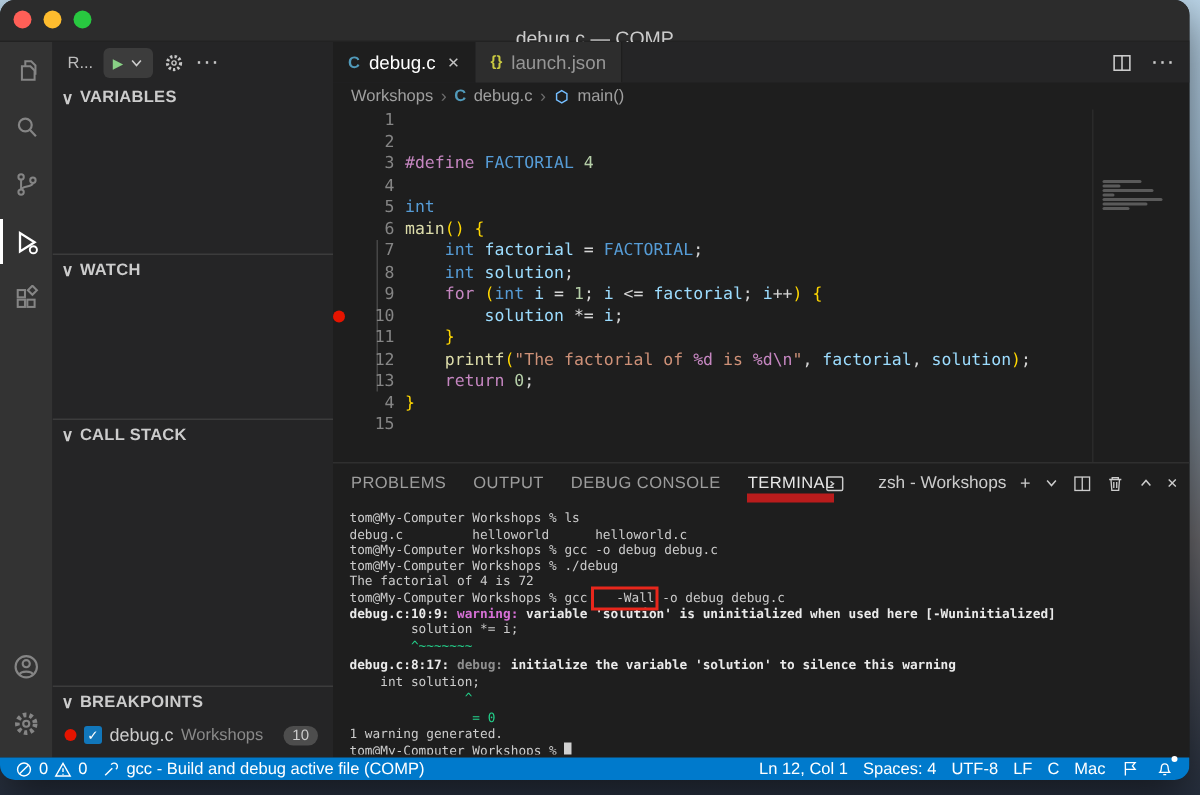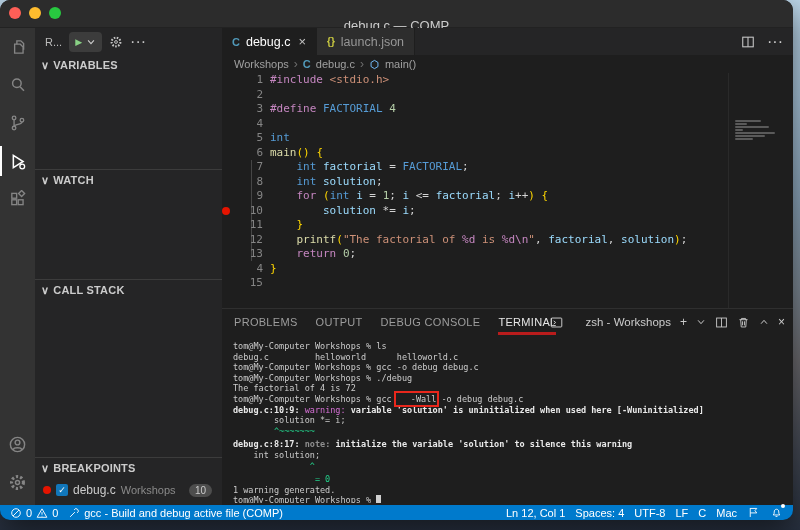--- a/index.html
+++ b/index.html
@@ -61,28 +61,28 @@
   .tk-pp{color:#c586c0} .tk-kw{color:#569cd6} .tk-fn{color:#dcdcaa} .tk-var{color:#9cdcfe}
   .tk-num{color:#b5cea8} .tk-str{color:#ce9178} .tk-fmt{color:#c586c0} .tk-br{color:#ffd700} .tk-pl{color:#d4d4d4}
   .minimap-border { position:absolute; left:506px; top:45px; bottom:0; width:1px; background:#2a2a2a; }
   .minimap { position:absolute; left:513px; top:47px; width:45px; height:40px; }
   .mm-line { height:2px; margin-bottom:1px; background:#5a5a5a; border-radius:1px; }
 
   
   .panel { position:absolute; left:222px; top:308px; width:571px; height:197px; background:#1e1e1e; border-top:1px solid #2f2f2f; }
   .ptabs { position:absolute; left:12px; top:0; height:26px; display:flex; gap:18px; }
   .ptab { height:26px; line-height:26px; font-size:11px; color:#9d9d9d; letter-spacing:.3px; }
-  .ptab.active { color:#e7e7e7; border-bottom:3px solid #b91c1c; }
+  .ptab.active { color:#e7e7e7; border-bottom:6px solid #b91c1c; }
   .pright { position:absolute; right:8px; top:0; height:26px; display:flex; align-items:center; gap:9px; color:#cccccc; }
   .term-sel { display:flex; align-items:center; gap:23px; font-size:11.5px; color:#cccccc; }
   .picon { color:#cccccc; font-size:12px; }
   .terminal { position:absolute; left:11px; top:32px; right:4px; bottom:2px; font-family:"DejaVu Sans Mono",monospace; font-size:8.5px; line-height:10.6px; color:#cccccc; overflow:hidden; }
   .tl { white-space:pre; }
   .tl.gap { margin-top:3px; }
-  .ts-p{color:#cccccc} .ts-b{color:#eaeaea;font-weight:bold} .ts-mag{color:#d670d6;font-weight:normal}
+  .ts-p{color:#cccccc} .ts-b{color:#eaeaea;font-weight:bold} .ts-mag{color:#d670d6;font-weight:bold}
   .ts-dim{color:#8f8f8f;font-weight:bold} .ts-grn{color:#23d18b}
   .ts-box{ outline:2px solid #e8271c; outline-offset:1px;padding-left:14px; }
   .ts-cur{ display:inline-block; width:5px; height:9px; background:#d0d0d0; vertical-align:-1px; }
 
   
   .statusbar { position:absolute; left:0; top:505px; width:793px; height:15px; background:#007acc; color:#ffffff; font-size:11px; display:flex; align-items:center; justify-content:space-between; padding:0 10px; }
   .sb-left,.sb-right { display:flex; align-items:center; gap:10px; }
   .sb-item { display:flex; align-items:center; gap:4px; white-space:nowrap; }
   svg.ic { display:block; }
 </style>
@@ -228,21 +228,20 @@
           <path d="M8 2l5 3v6l-5 3-5-3V5z"></path>
         </svg>
       <span>main()</span>
     </div>
 
     <div class="code">
       <div class="indent-guide" style="left:29px; top:87px; height:101px;"></div>
       <div>
           <div class="cl">
             <span class="g"><span>1</span></span>
-            <span class="ct"><span class="tk-pp">#include</span><span class="tk-pl"> </span><span class="tk-str">&lt;stdio.h&gt;</span></span>
           </div>
           <div class="cl">
             <span class="g"><span>2</span></span>
             <span class="ct"></span>
           </div>
           <div class="cl">
             <span class="g"><span>3</span></span>
             <span class="ct"><span class="tk-pp">#define</span><span class="tk-pl"> </span><span class="tk-kw">FACTORIAL</span><span class="tk-pl"> </span><span class="tk-num">4</span></span>
           </div>
           <div class="cl">
@@ -341,21 +340,21 @@
     <div class="terminal">
         <div class="tl"><span class="ts-p">tom@My-Computer Workshops % ls</span></div>
         <div class="tl"><span class="ts-p">debug.c         helloworld      helloworld.c</span></div>
         <div class="tl"><span class="ts-p">tom@My-Computer Workshops % gcc -o debug debug.c</span></div>
         <div class="tl"><span class="ts-p">tom@My-Computer Workshops % ./debug</span></div>
         <div class="tl"><span class="ts-p">The factorial of 4 is 72</span></div>
         <div class="tl"><span class="ts-p">tom@My-Computer Workshops % gcc </span><span class="ts-box">-Wall</span><span class="ts-p"> -o debug debug.c</span></div>
         <div class="tl"><span class="ts-b">debug.c:10:9: </span><span class="ts-mag">warning: </span><span class="ts-b">variable 'solution' is uninitialized when used here [-Wuninitialized]</span></div>
         <div class="tl"><span class="ts-p">        solution *= i;</span></div>
         <div class="tl"><span class="ts-grn">        ^~~~~~~~</span></div>
-        <div class="tl gap"><span class="ts-b">debug.c:8:17: </span><span class="ts-dim">note: </span><span class="ts-b">initialize the variable 'solution' to silence this warning</span></div>
+        <div class="tl gap"><span class="ts-b">debug.c:8:17: </span><span class="ts-dim">debug: </span><span class="ts-b">initialize the variable 'solution' to silence this warning</span></div>
         <div class="tl"><span class="ts-p">    int solution;</span></div>
         <div class="tl"><span class="ts-grn">               ^</span></div>
         <div class="tl gap"><span class="ts-grn">                = 0</span></div>
         <div class="tl"><span class="ts-p">1 warning generated.</span></div>
         <div class="tl"><span class="ts-p">tom@My-Computer Workshops % </span><span class="ts-cur"></span></div>
       </div>
   </div>
 
   <div class="statusbar">
     <div class="sb-left">

